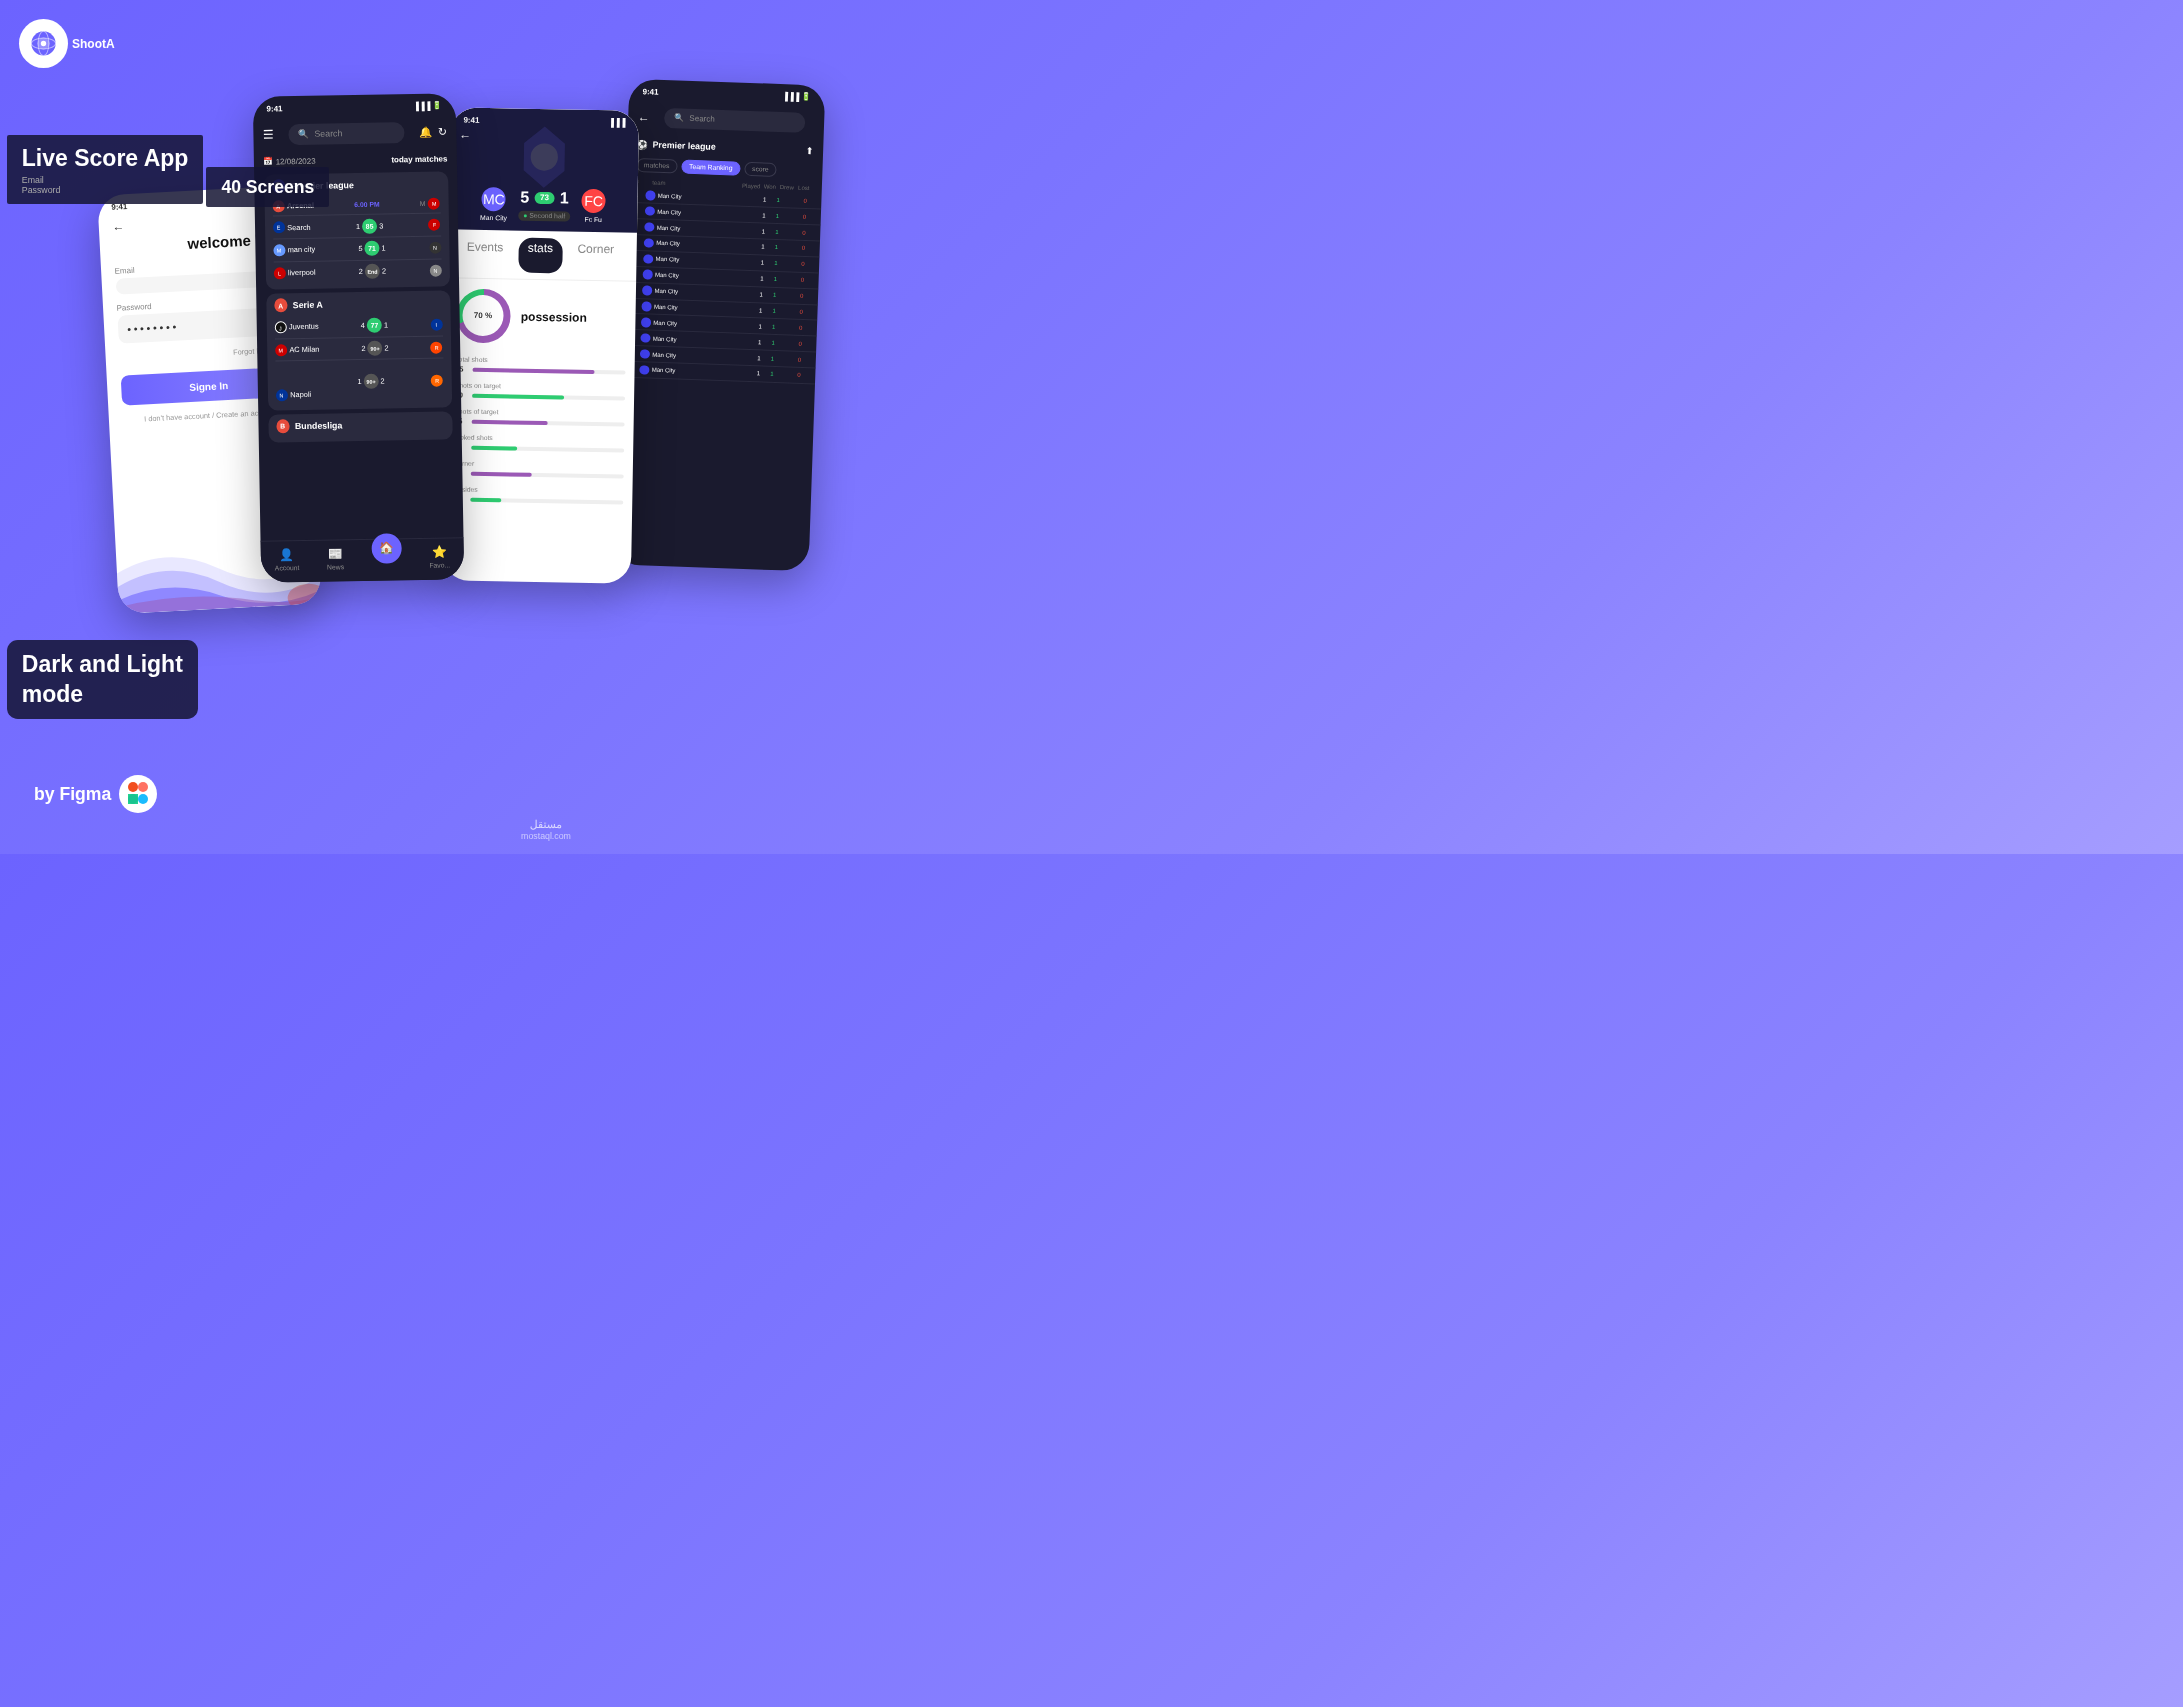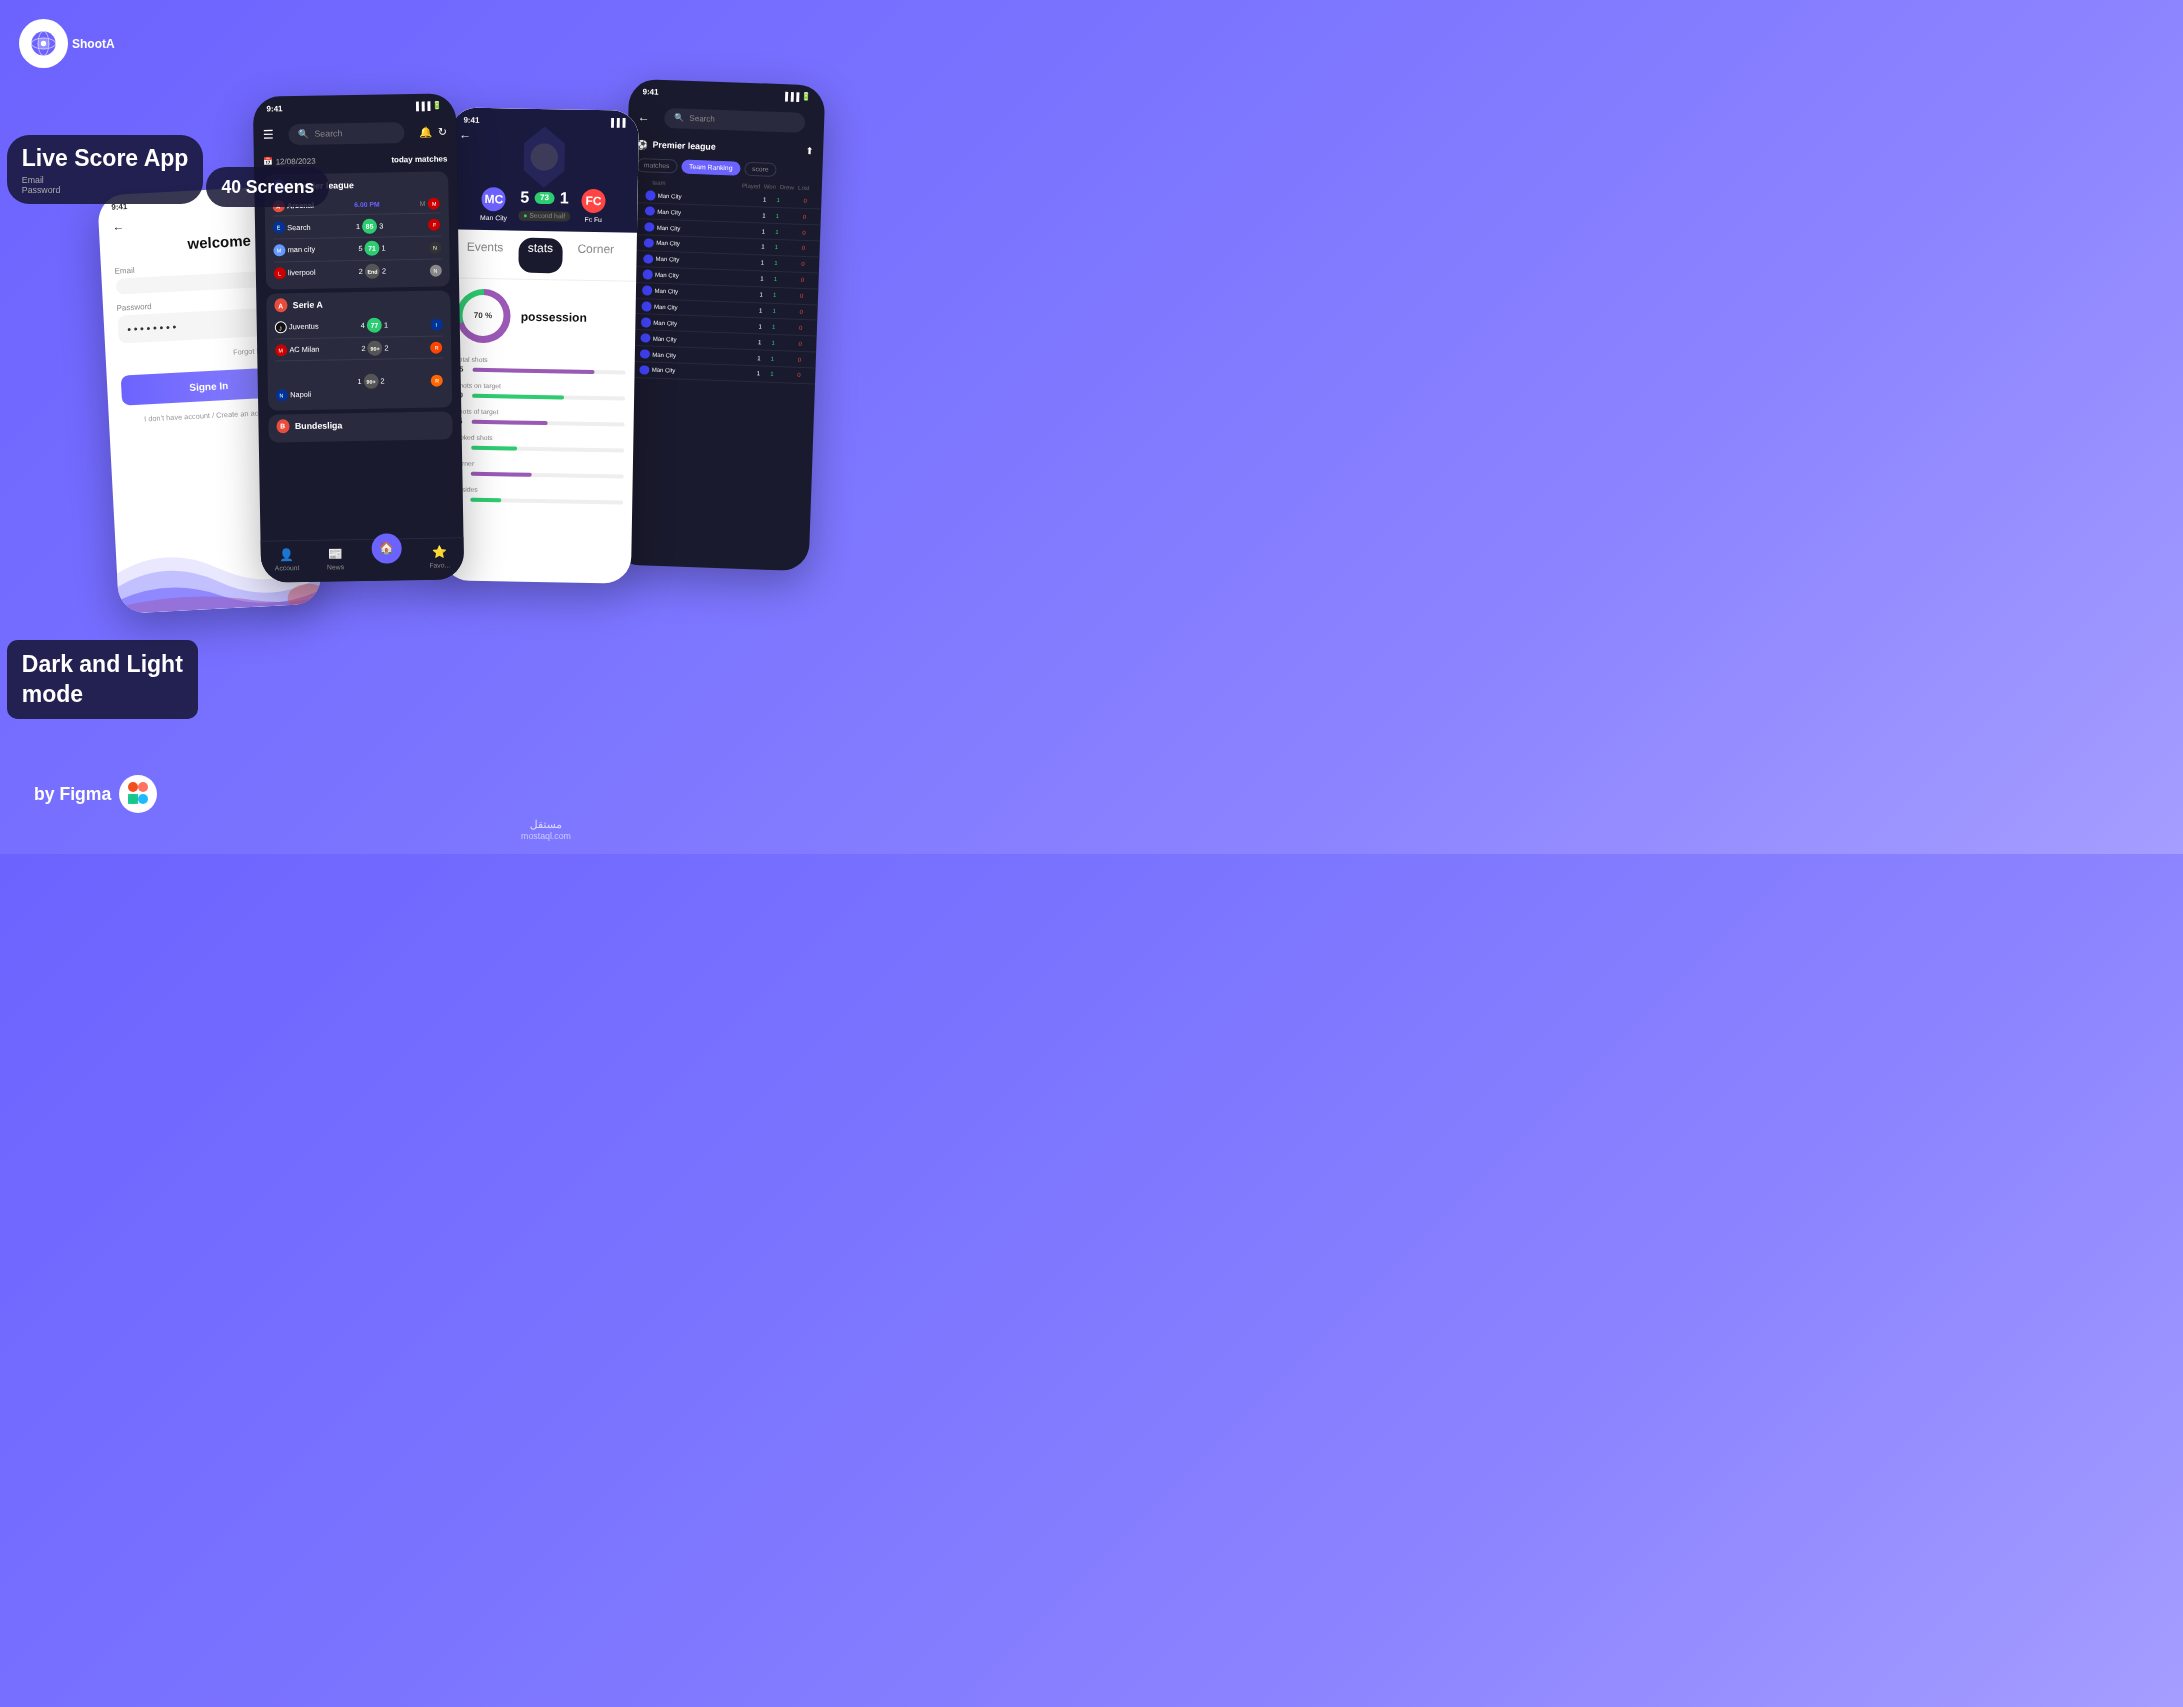--- a/index.html
+++ b/index.html
@@ -210,21 +210,21 @@
 
     
     .big-text-overlay {
       position: absolute;
       top: 135px;
       left: 6.8px;
       z-index: 10;
     }
     .big-label {
       background: rgba(20,20,50,0.85);
-      border-radius: 22px;
+      border-radius: 2px;
       padding: 9.5px 15px;
       margin-bottom: 4px;
       display: inline-block;
     }
     .big-label-text {
       color: white;
       font-weight: 900;
       font-size: 23px;
       line-height: 1.2;
     }
@@ -365,21 +365,21 @@
       display: flex;
       align-items: center;
       gap: 10.8px;
     }
     .score-num { color: white; font-size: 16px; font-weight: 800; }
     .team-display { display: flex; flex-direction: column; align-items: center; gap: 2.7px; }
     .team-logo-lg {
       width: 24px; height: 24px; border-radius: 50%;
       background: #6c63ff;
       display: flex; align-items: center; justify-content: center;
-      font-size: 12px; color: white; font-weight: bold;
+      font-size: 14px; color: white;
     }
     .team-name-sm { color: white; font-size: 6.8px; }
     .half-badge {
       background: #333; border-radius: 5.4px; padding: 1.4px 5.4px;
       font-size: 6.8px; color: #888; margin-top: 4px;
     }
     .stats-tabs {
       display: flex;
       gap: 5.4px;
       padding: 6.8px 9.5px;

